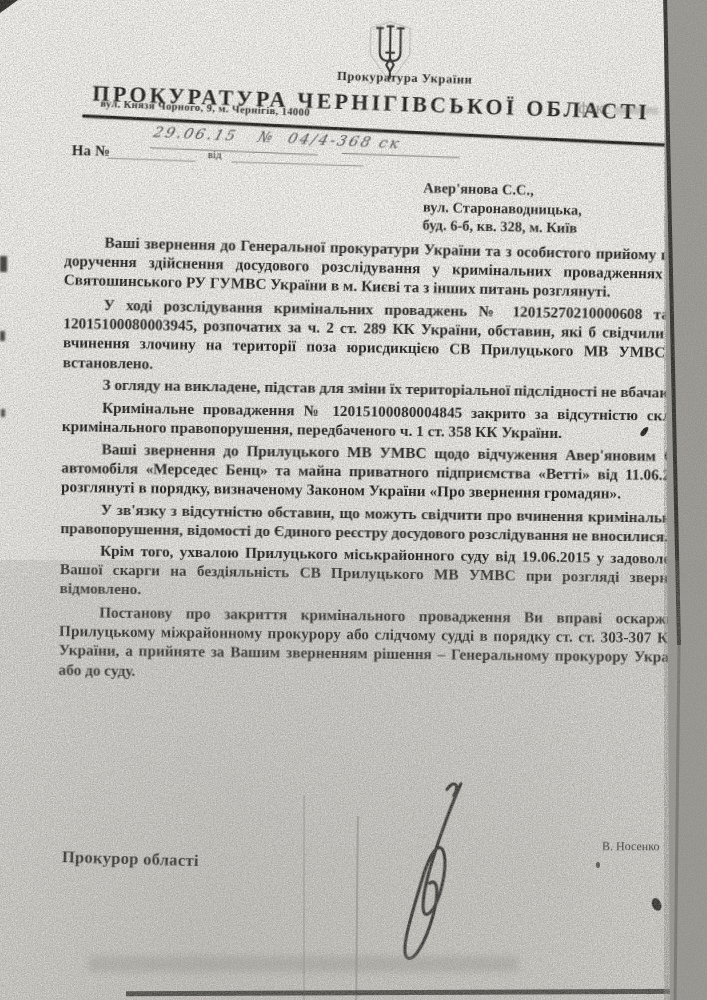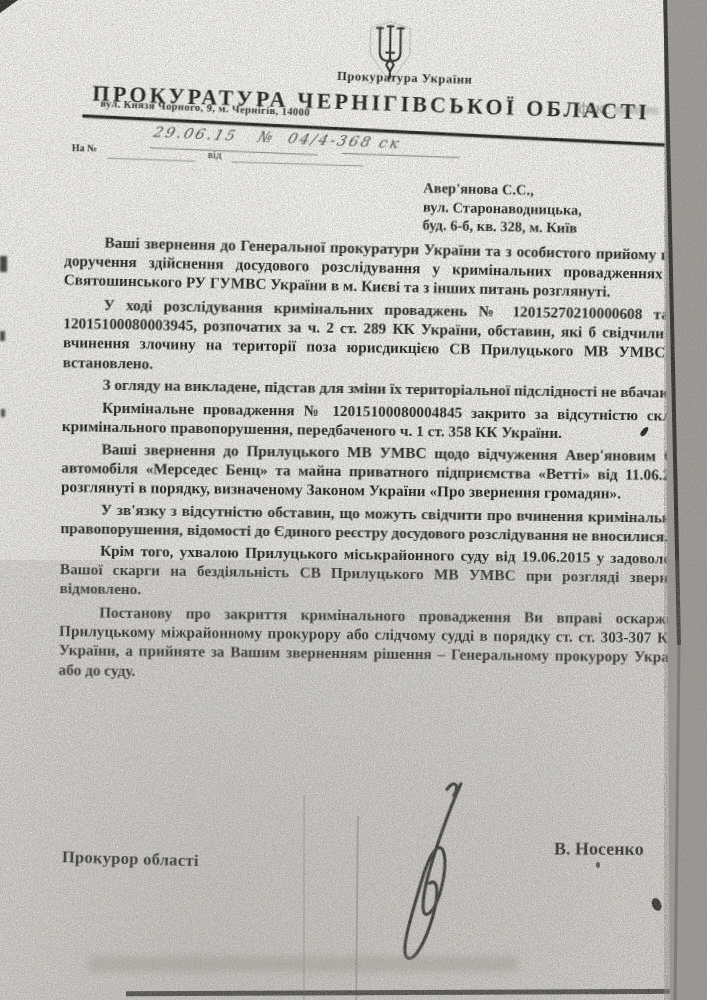--- a/index.html
+++ b/index.html
@@ -23,34 +23,34 @@
   .fax{left:574px;top:96px;font-size:16px;color:#4a4a46;opacity:.6;white-space:nowrap;}
   .fax-smudge{display:inline-block;width:44px;height:7px;margin-left:4px;background:rgba(70,70,66,.35);filter:blur(1.2px);vertical-align:middle;}
   .header-rule{left:78px;top:118px;width:618px;height:2.5px;background:#181816;border-radius:2px;transform:rotate(2.05deg);transform-origin:left center;box-shadow:0 1px 1px rgba(40,40,40,.35);}
   
   .reg-hand{left:150px;top:125px;font-size:15px;font-style:italic;font-family:"DejaVu Serif",serif;letter-spacing:2.2px;color:#2d2d32;opacity:.85;transform:skewX(-14deg) rotate(1.9deg);transform-origin:left center;filter:blur(.3px);white-space:pre;}
   .uline{height:1.3px;background:#5a5a56;opacity:.75;transform-origin:left center;}
   .u1{left:146px;top:150px;width:168px;transform:rotate(1.6deg);}
   .u2{left:338px;top:153px;width:118px;transform:rotate(1.2deg);}
   .u3{left:104px;top:161px;width:88px;transform:rotate(1.2deg);opacity:.6;}
   .u4{left:228px;top:163px;width:132px;transform:rotate(1deg);opacity:.6;}
-  .na-no{left:68px;top:146px;font-size:10px;font-weight:bold;}
+  .na-no{left:68px;top:146px;font-size:15px;font-weight:bold;}
   .vid{left:204px;top:150px;font-size:11px;font-weight:normal;}
   
   .recipient{left:420px;top:178px;font-size:14.5px;font-weight:bold;line-height:18.5px;transform:rotate(.4deg);}
   
   .body{left:62px;top:238px;width:632px;font-size:15.3px;line-height:19.2px;font-weight:bold;text-align:justify;color:#181818;}
   .body p{margin:0 0 3px 0;text-indent:40px;}
   .body p:nth-child(1){transform:rotate(.45deg);}
   .body p:nth-child(2){transform:rotate(.15deg);}
   .body p:nth-child(5){transform:rotate(-.1deg);}
   .body p:nth-child(8){transform:rotate(-.15deg);}
   
   .sig-title{left:68px;top:852px;font-size:16.5px;font-weight:bold;letter-spacing:.3px;transform:rotate(.9deg);}
-  .sig-name{left:560px;top:835px;font-size:18px;font-weight:bold;transform:rotate(-.5deg);}
+  .sig-name{left:608px;top:835px;font-size:12px;font-weight:normal;transform:rotate(-.5deg);}
   .sig-svg{left:388px;top:776px;width:115px;height:196px;}
   
   .art{position:absolute;z-index:3;pointer-events:none;}
   .nick-tl{left:0;top:0;width:18px;height:13px;background:#2b2b28;clip-path:polygon(0 0,100% 0,0 100%);filter:blur(.4px);}
   .sm1{left:0;top:256px;width:7px;height:16px;background:#3a3a36;filter:blur(1px);}
   .sm2{left:0;top:331px;width:5px;height:10px;background:#44443f;filter:blur(1px);}
   .sm3{left:1px;top:409px;width:4px;height:8px;background:#4a4a44;filter:blur(1px);}
   .fold1{left:356px;top:816px;width:2px;height:184px;background:rgba(128,126,120,.5);filter:blur(.5px);transform:rotate(.5deg);}
   .fold2{left:303px;top:795px;width:1.5px;height:205px;background:rgba(128,126,120,.3);filter:blur(.6px);}
   .smear-b{left:88px;top:956px;width:430px;height:16px;background:rgba(148,146,140,.35);filter:blur(3px);}

